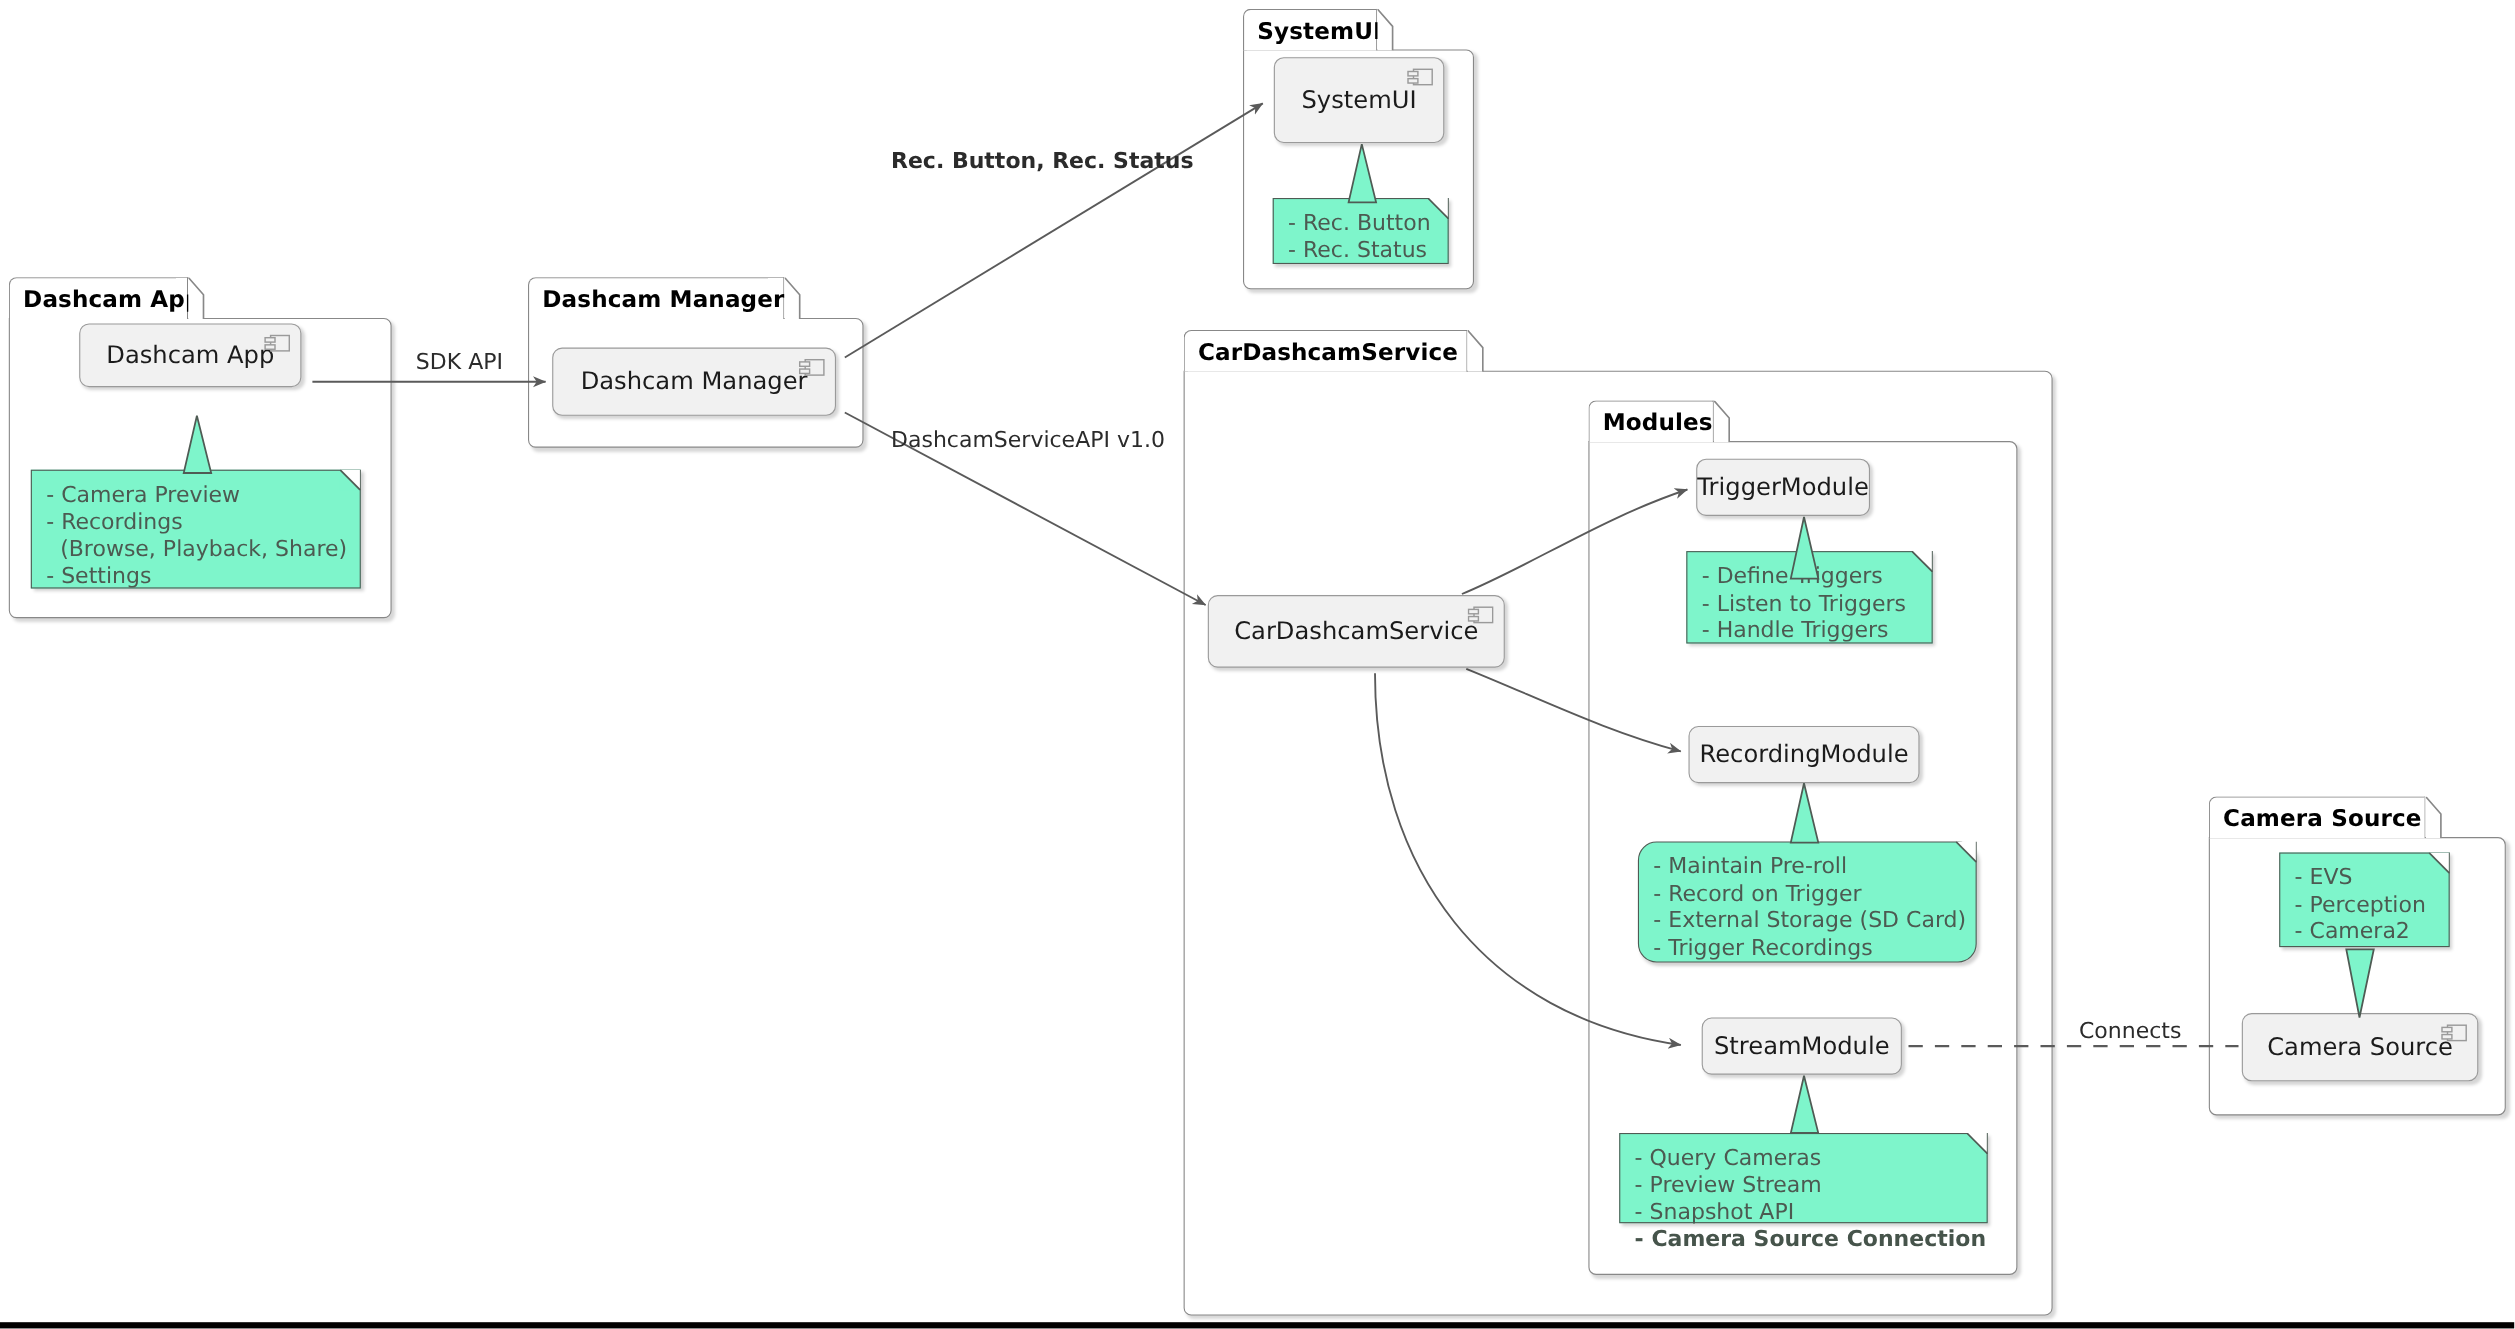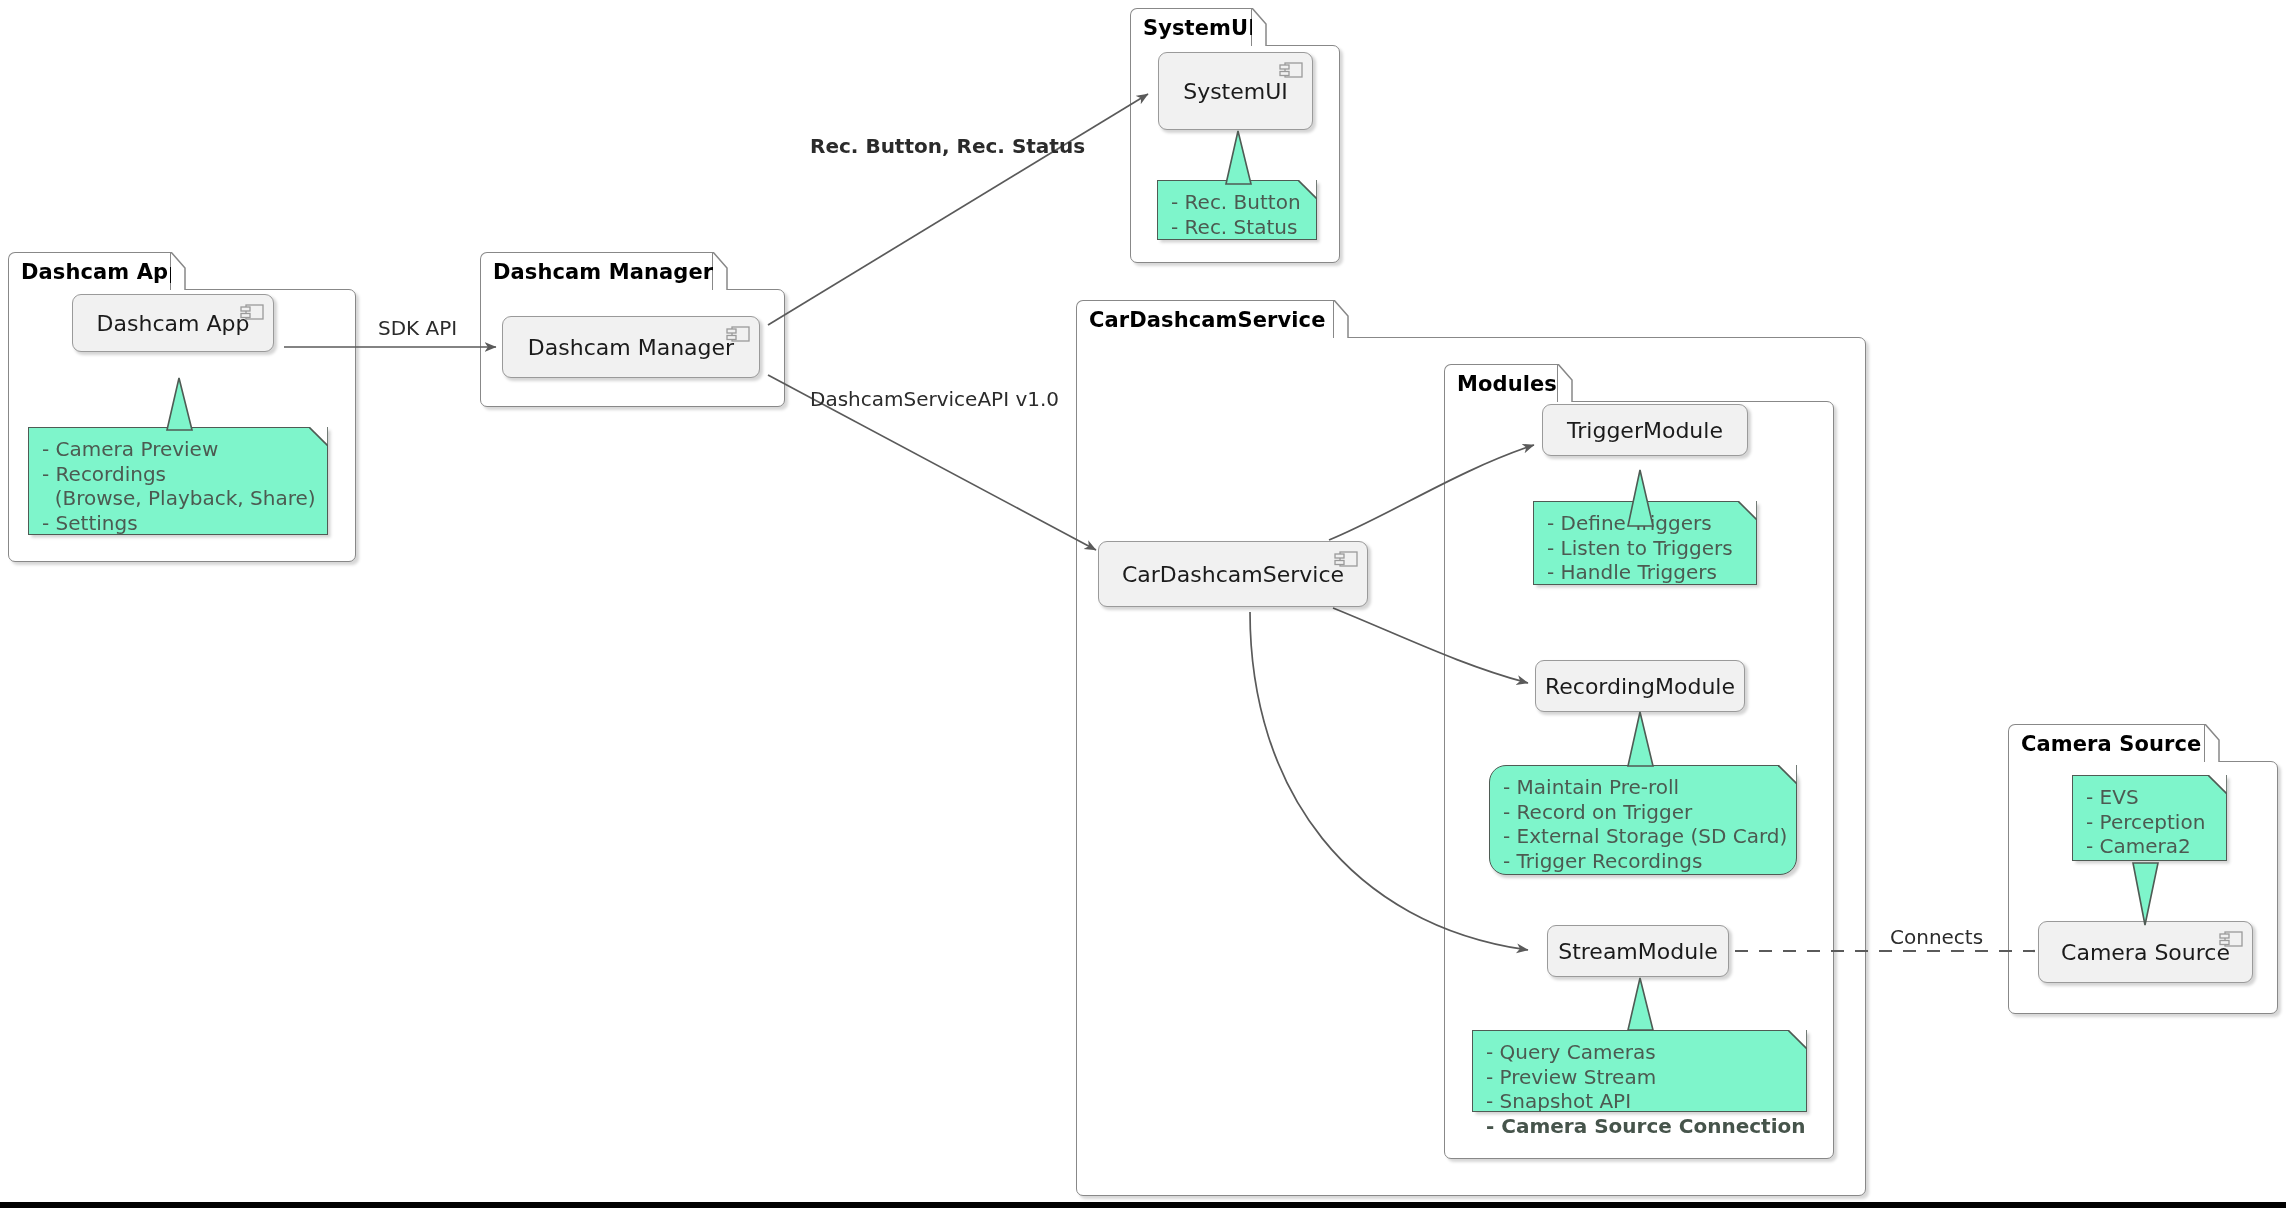--- a/index.html
+++ b/index.html
@@ -305,21 +305,21 @@
 
   <div class="comp" style="left:1098px; top:541px; width:270px; height:66px;">
     <span class="comp-label">CarDashcamService</span>
     <svg class="comp-icon" viewBox="0 0 24 19">
       <rect x="6" y="2" width="17" height="14" fill="#F1F1F1" stroke="#9A9A9A" stroke-width="1.3"></rect>
       <rect x="1" y="4" width="9" height="4" fill="#F1F1F1" stroke="#9A9A9A" stroke-width="1.3"></rect>
       <rect x="1" y="10.5" width="9" height="4" fill="#F1F1F1" stroke="#9A9A9A" stroke-width="1.3"></rect>
     </svg>
   </div>
 
-  <div class="comp" style="left:1542px; top:404px; width:206px; height:52px;">
+  <div class="comp" style="left:1542px; top:417px; width:158px; height:52px;">
     <span class="comp-label">TriggerModule</span>
   </div>
 
   <div class="note" style="left:1533px; top:501px; width:224px; height:84px;">
     <svg class="note-fold" viewBox="0 0 19 19">
       <path d="M19,19 L19,0 L0,0 Z" fill="#ffffff" stroke="none"></path>
       <path d="M0,0 L19,19" fill="none" stroke="#4F5B54" stroke-width="1.6"></path>
       <path d="M19,0 L19,19" fill="none" stroke="#4F5B54" stroke-width="1.6"></path>
     </svg>
     <div class="note-lines"><div>- Define Triggers</div><div>- Listen to Triggers</div><div>- Handle Triggers</div></div>

